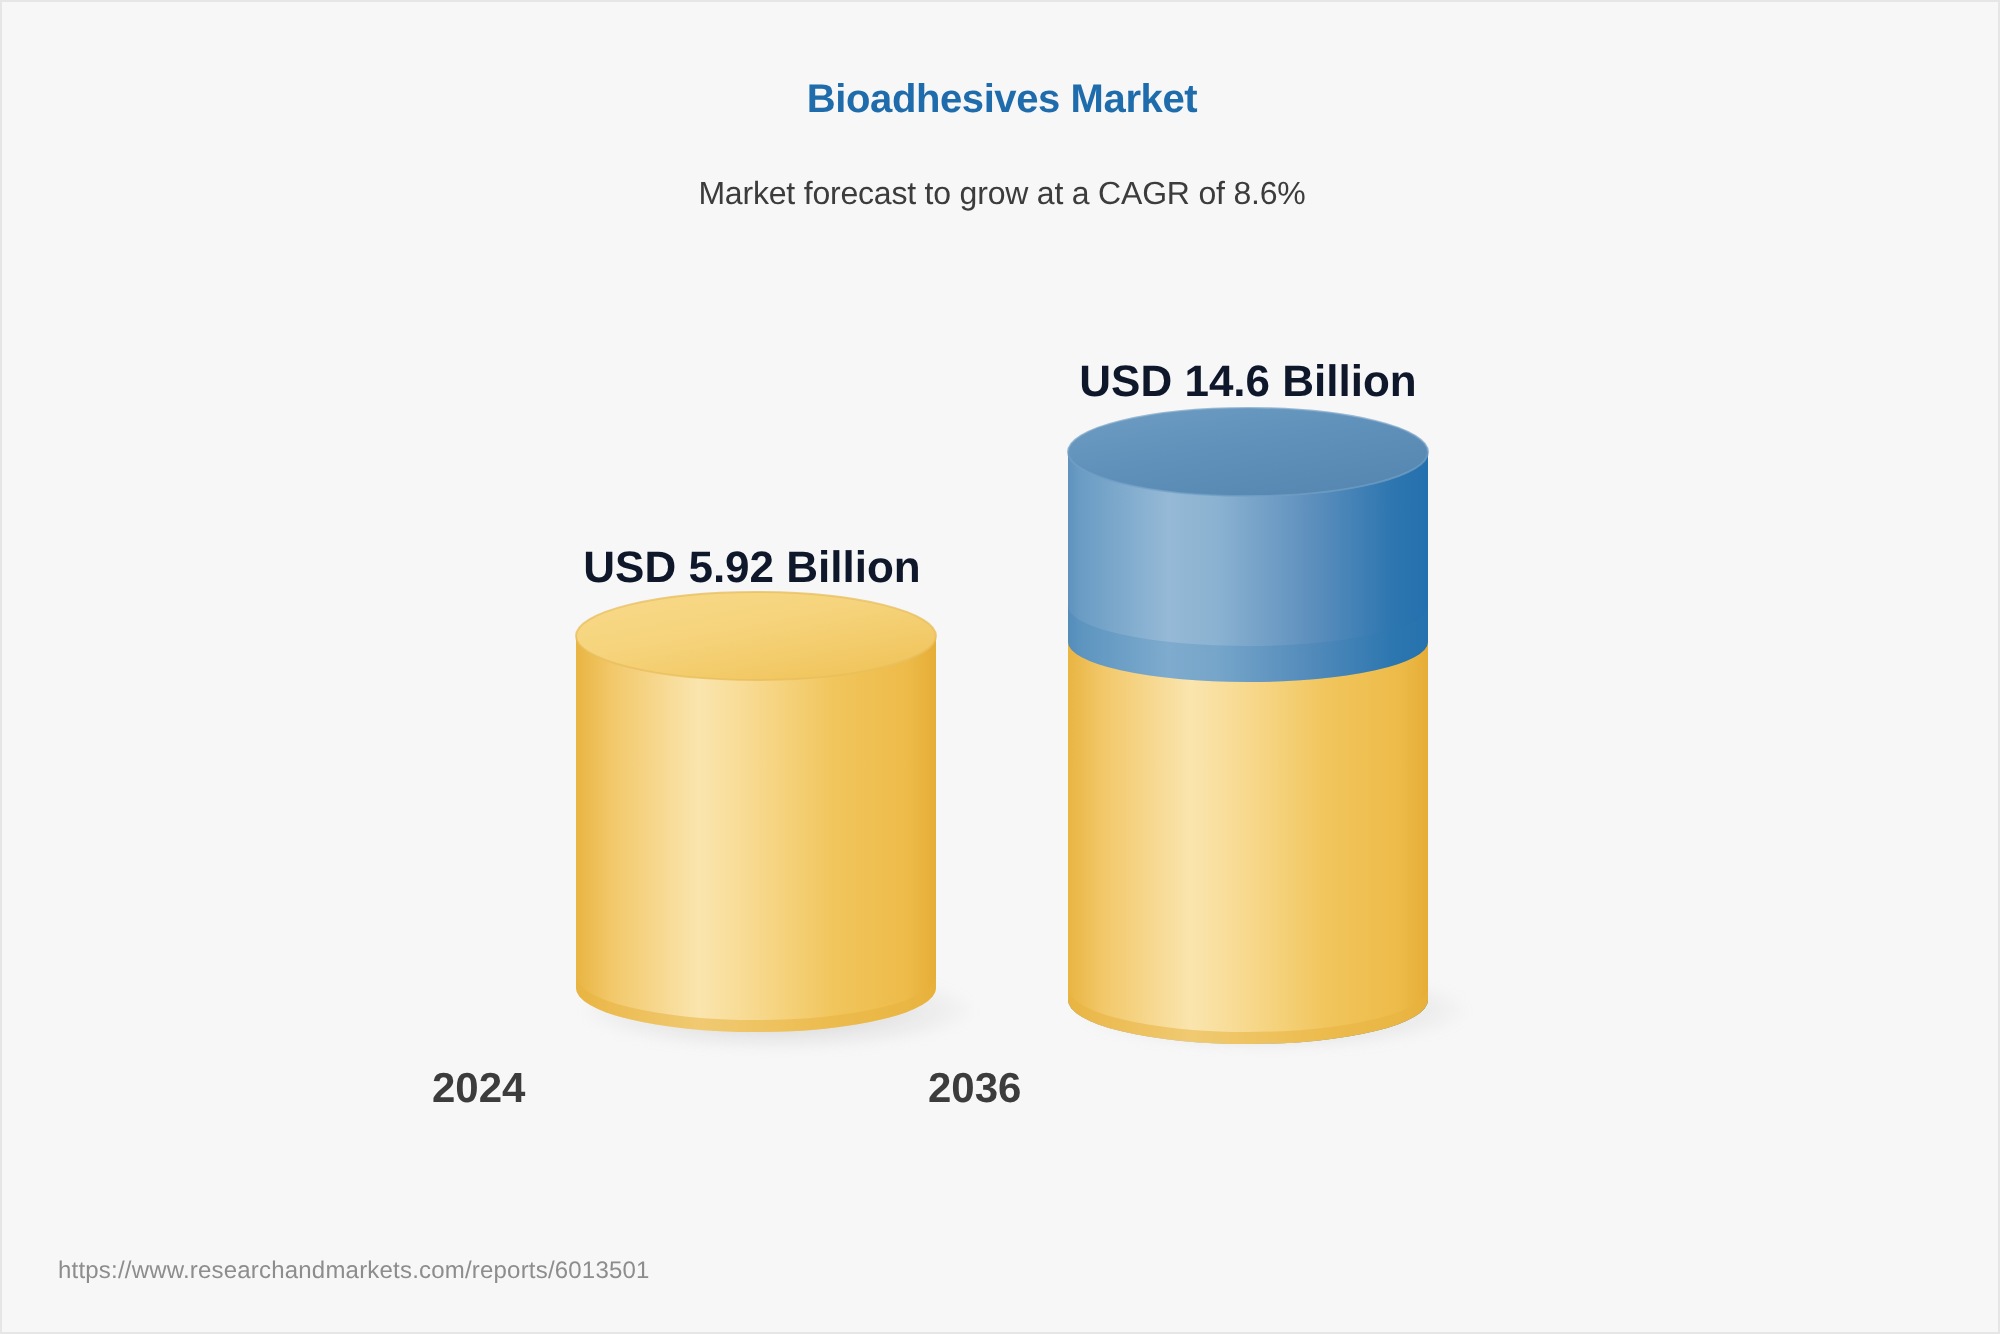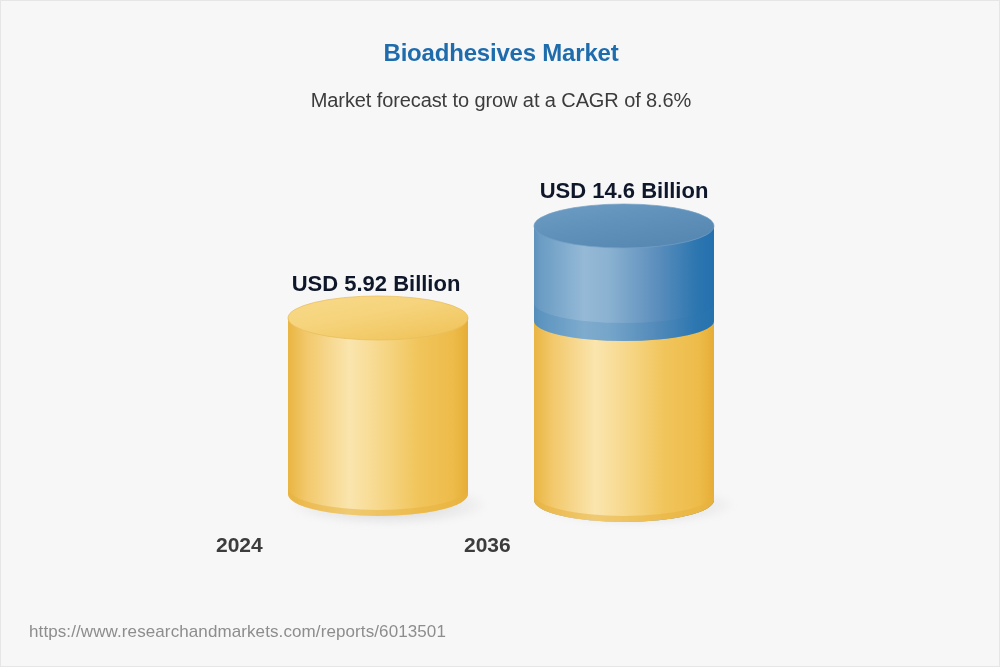--- a/index.html
+++ b/index.html
@@ -24,32 +24,32 @@
     overflow: hidden;
   }
 
   
   #chart-title {
     position: absolute;
     top: 38px;
     left: 0;
     width: 1000px;
     text-align: center;
-    font-size: 24px;
+    font-size: 20px;
     font-weight: bold;
     color: #1f6cad;
     letter-spacing: -0.2px;
   }
   #chart-subtitle {
     position: absolute;
     top: 88px;
     left: 0;
     width: 1000px;
     text-align: center;
-    font-size: 20px;
+    font-size: 16px;
     font-weight: normal;
     color: #3c3c3c;
     letter-spacing: -0.1px;
   }
 
   
   #plot-area {
     position: absolute;
     left: 0;
     top: 0;
@@ -89,21 +89,21 @@
                 rgba(160,160,160,0.18) 46%,
                 rgba(180,180,180,0.0) 74%);
     filter: blur(3px);
   }
 
   
   #footer-url {
     position: absolute;
     left: 28px;
     bottom: 24px;
-    font-size: 17px;
+    font-size: 12px;
     color: #8d8d8d;
     letter-spacing: 0.1px;
   }
 
   #logo {
     position: absolute;
     right: 24px;
     bottom: 18px;
     text-align: right;
   }

